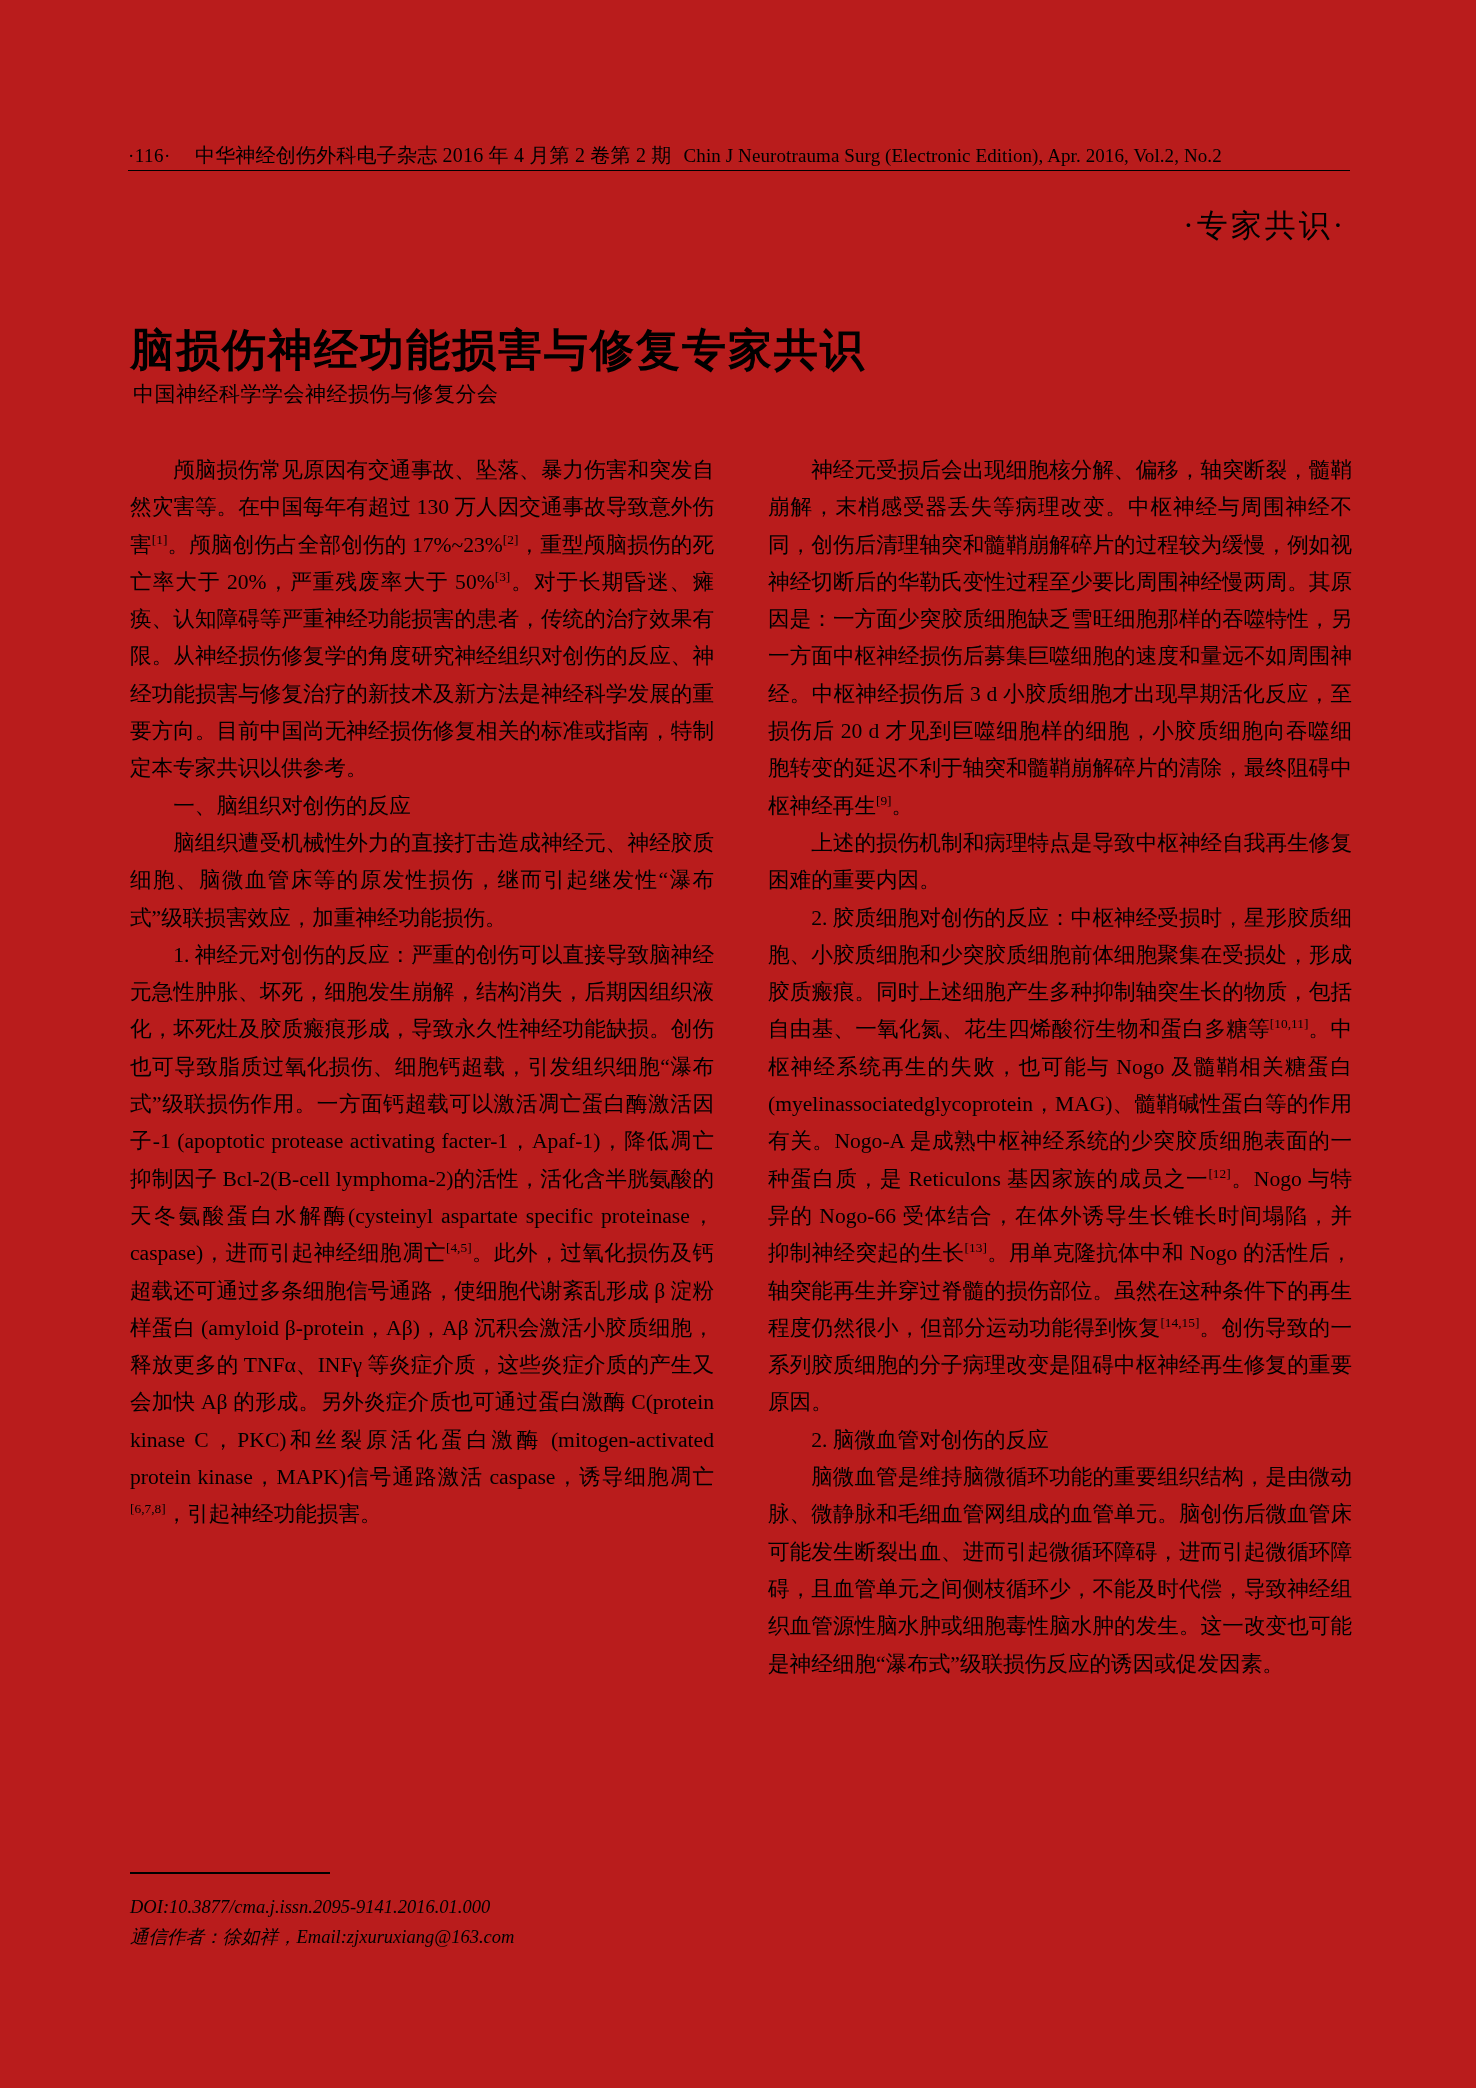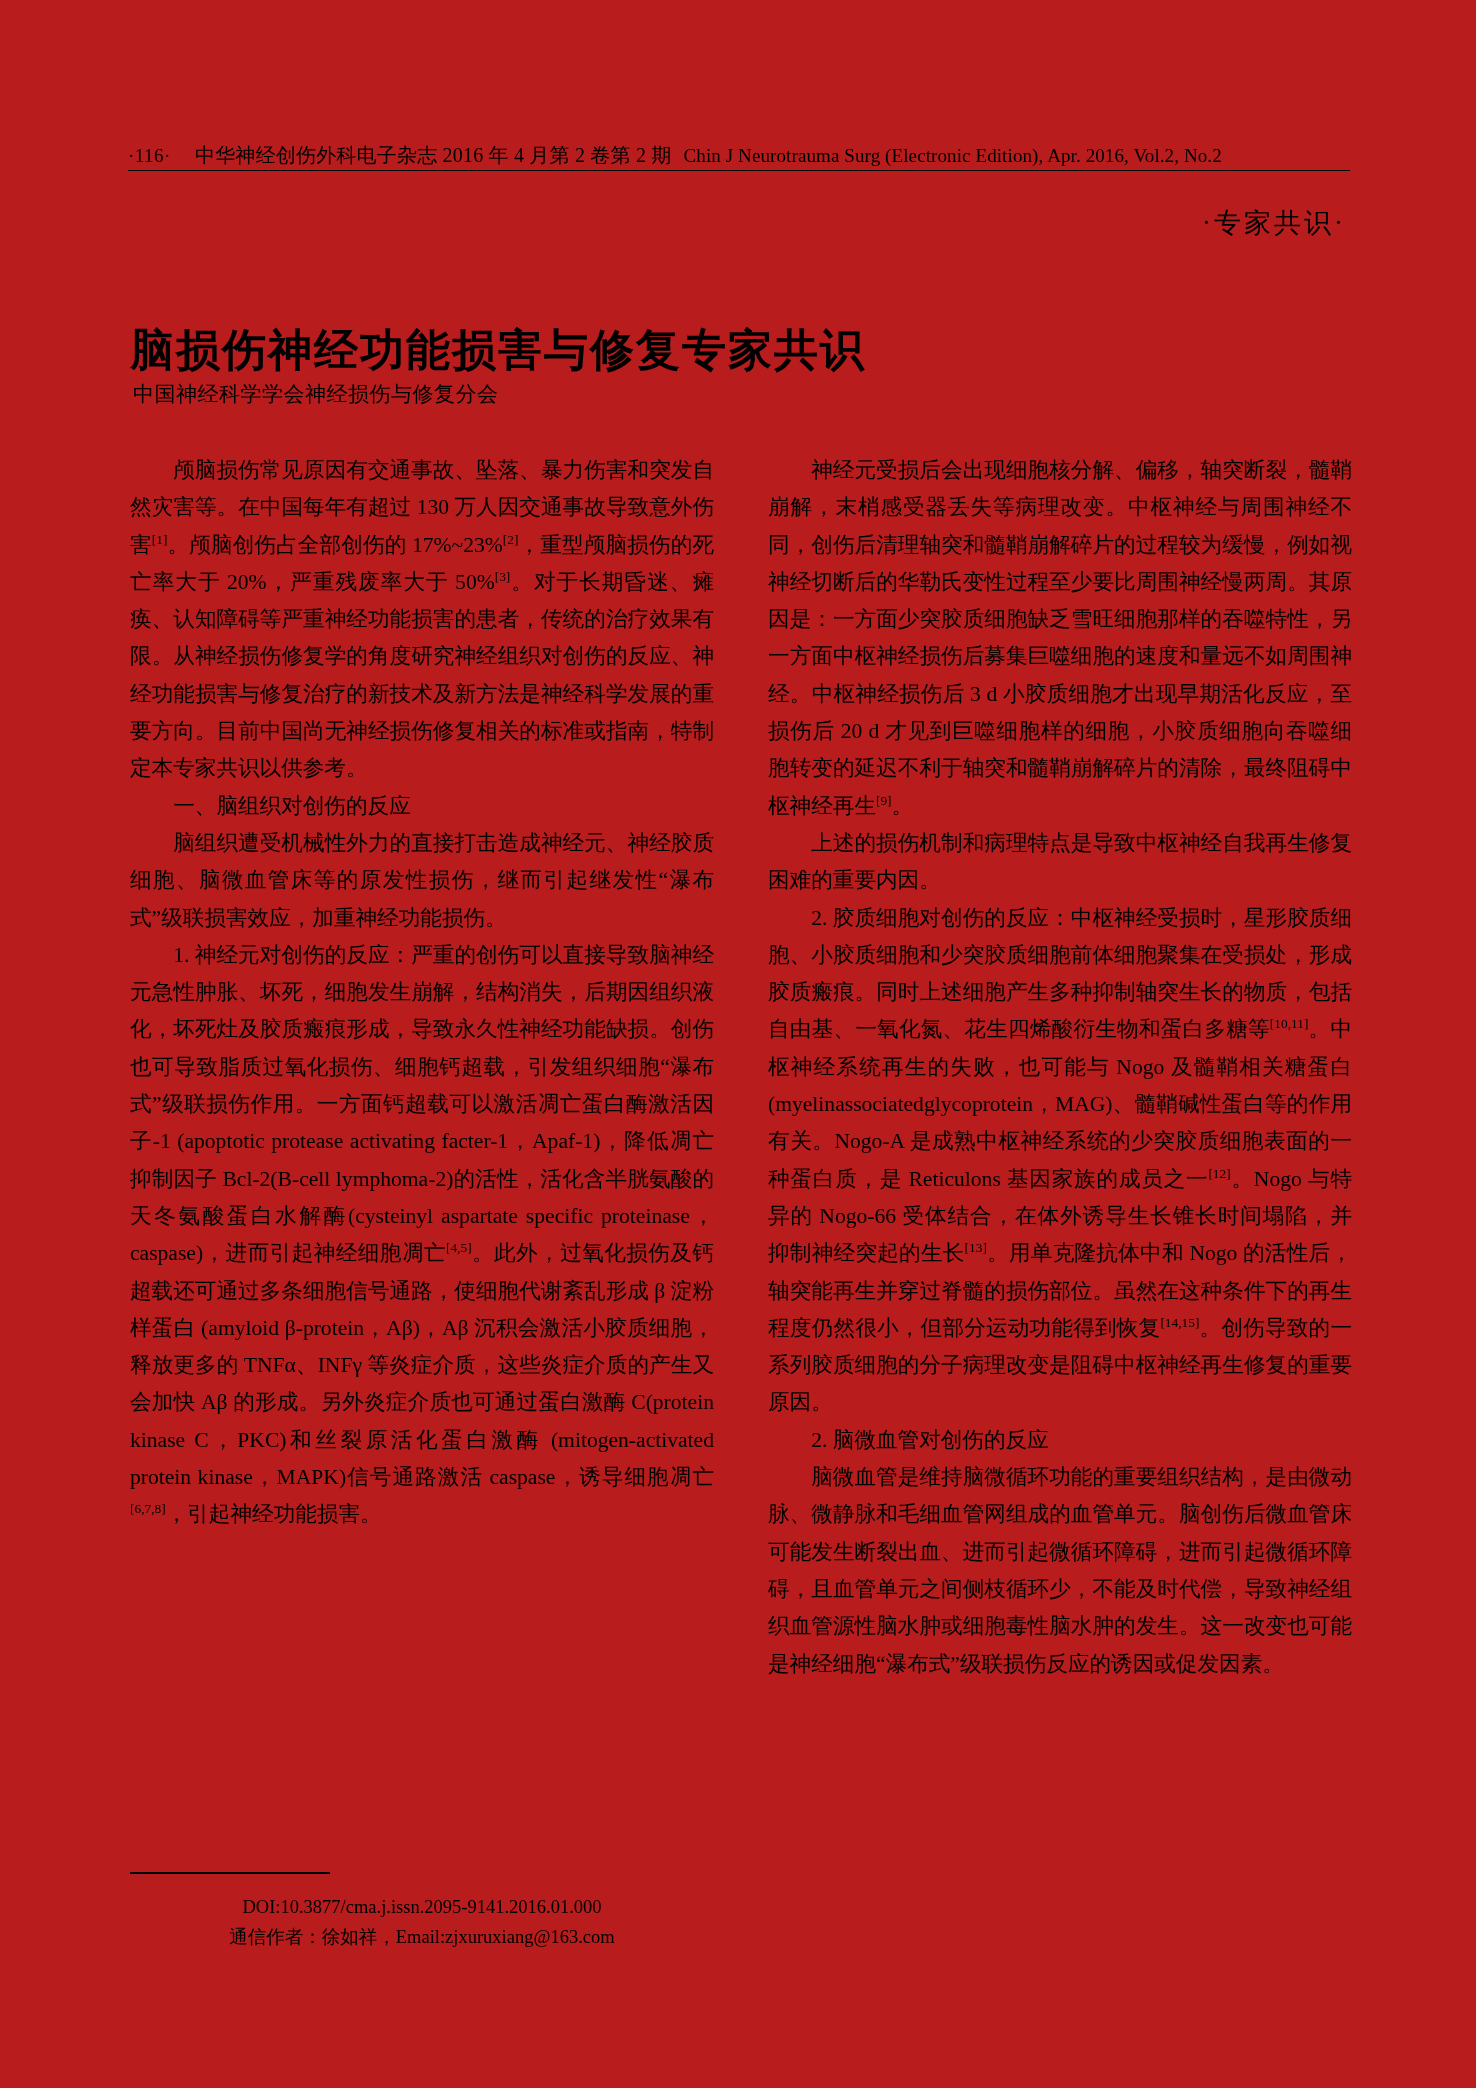--- a/index.html
+++ b/index.html
@@ -53,21 +53,21 @@
     top: 170px;
     width: 1222px;
     height: 1px;
     background: #000;
   }
   
   .category {
     position: absolute;
     right: 130px;
     top: 205px;
-    font-size: 27px;
+    font-size: 31px;
     letter-spacing: 3px;
   }
   
   .title {
     position: absolute;
     left: 130px;
     top: 292px;
     font-size: 44px;
     font-weight: bold;
     letter-spacing: 2px;
@@ -110,21 +110,22 @@
   }
   .footnote .fn-rule {
     width: 200px;
     height: 1.5px;
     background: #000;
     margin-bottom: 18px;
   }
   .footnote .fn-line {
     font-size: 18.5px;
     line-height: 30px;
-    text-align: center;
+    text-align: left;
+    font-style: italic;
   }
 </style>
 </head>
 <body>
 
 <div class="page">
 
   <div class="runhead">
     <span class="folio">·116·</span>
     <span class="cn">中华神经创伤外科电子杂志 2016 年 4 月第 2 卷第 2 期</span>

